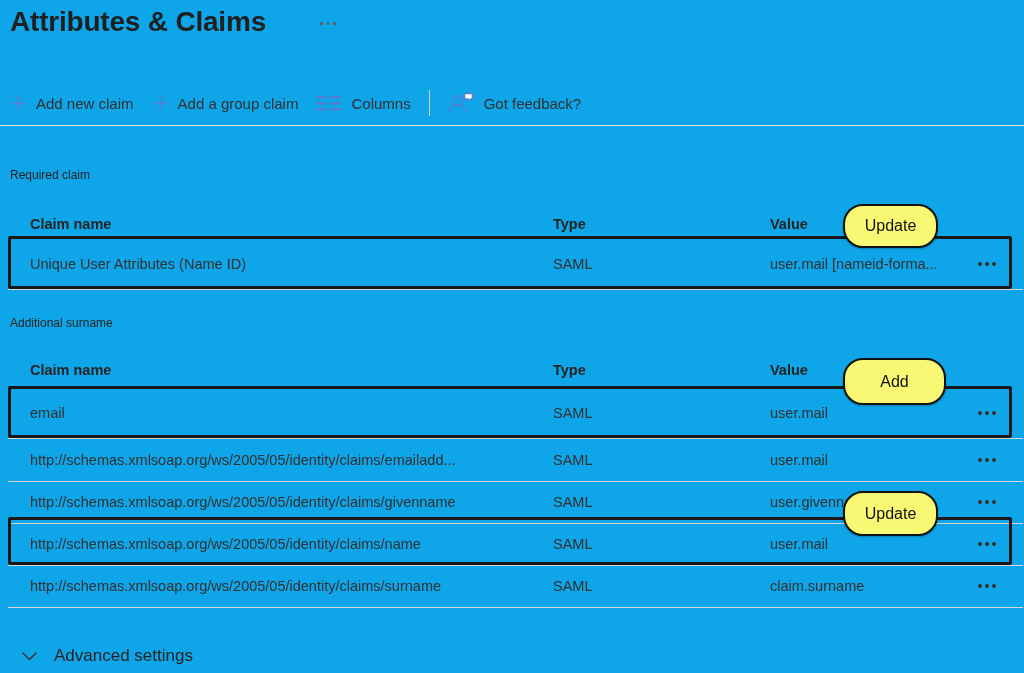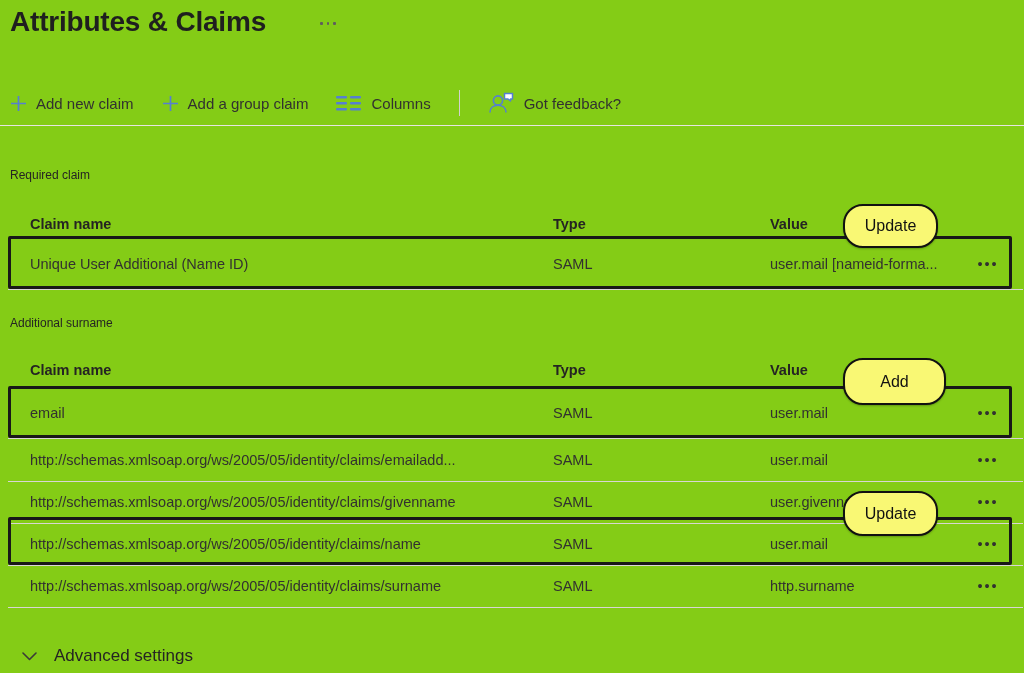--- a/index.html
+++ b/index.html
@@ -1,33 +1,33 @@
 <!DOCTYPE html>
 <html><head>
 <meta charset="utf-8">
 <style>
   html,body{margin:0;padding:0;background:#ffffff;}
   .page{
-    position:relative;width:1024px;height:673px;background:#84cc16;overflow:hidden;
+    position:relative;width:1024px;height:673px;background:#0ea5e9;overflow:hidden;
     font-family:"Liberation Sans", sans-serif;color:#323130;
   }
   
   .page-title{
     position:absolute;left:10px;top:6px;margin:0;
     font-size:28px;font-weight:700;color:#1f1f1f;letter-spacing:-0.2px;
   }
   .title-more{
     position:absolute;left:316px;top:18px;display:flex;gap:4px;align-items:center;
     cursor:pointer;padding:4px;
   }
   .title-more i{width:2.5px;height:2.5px;background:#605e5c;border-radius:1px;display:block;}
   
   .toolbar{
     position:absolute;left:10px;top:86px;height:34px;
-    display:flex;align-items:center;gap:28px;
+    display:flex;align-items:center;gap:18px;
   }
   .tb-item{
     display:flex;align-items:center;gap:9px;border:none;background:transparent;
     font-family:inherit;font-size:15px;color:#323130;padding:0;cursor:pointer;white-space:nowrap;
   }
   .tb-divider{width:1px;height:26px;background:#d2d0ce;}
   .toolbar-rule{position:absolute;left:0;top:125px;width:1024px;height:1px;background:#e6e4e2;}
   
   .section-heading{
     position:absolute;left:10px;margin:0;font-size:12px;font-weight:400;color:#252423;
@@ -121,21 +121,21 @@
 
   <h2 class="section-heading h-required">Required claim</h2>
 
   <div class="thead" style="top:210px;height:28px;">
     <span class="c1">Claim name</span>
     <span class="c2">Type</span>
     <span class="c3">Value</span>
   </div>
 
   <div class="trow" style="top:238px;height:51px;">
-    <span class="c1">Unique User Additional (Name ID)</span>
+    <span class="c1">Unique User Attributes (Name ID)</span>
     <span class="c2">SAML</span>
     <span class="c3">user.mail [nameid-forma...</span>
     <span class="menu-dots">•••</span>
   </div>
 
   <h2 class="section-heading h-additional">Additional surname</h2>
 
   <div class="thead" style="top:356px;height:28px;">
     <span class="c1">Claim name</span>
     <span class="c2">Type</span>
@@ -162,21 +162,21 @@
   </div>
   <div class="trow" style="top:523px;height:42px;">
     <span class="c1">http://schemas.xmlsoap.org/ws/2005/05/identity/claims/name</span>
     <span class="c2">SAML</span>
     <span class="c3">user.mail</span>
     <span class="menu-dots">•••</span>
   </div>
   <div class="trow" style="top:565px;height:42px;">
     <span class="c1">http://schemas.xmlsoap.org/ws/2005/05/identity/claims/surname</span>
     <span class="c2">SAML</span>
-    <span class="c3">http.surname</span>
+    <span class="c3">claim.surname</span>
     <span class="menu-dots">•••</span>
   </div>
 
   <div class="ann-box" style="left:8px;top:236px;width:1004px;height:53px;"></div>
   <div class="ann-box" style="left:8px;top:386px;width:1004px;height:52px;"></div>
   <div class="ann-box" style="left:8px;top:517px;width:1004px;height:48px;"></div>
 
   <div class="callout" style="left:843px;top:204px;width:95px;height:44px;">Update</div>
   <div class="callout" style="left:843px;top:358px;width:103px;height:47px;">Add</div>
   <div class="callout" style="left:843px;top:491px;width:95px;height:45px;">Update</div>

